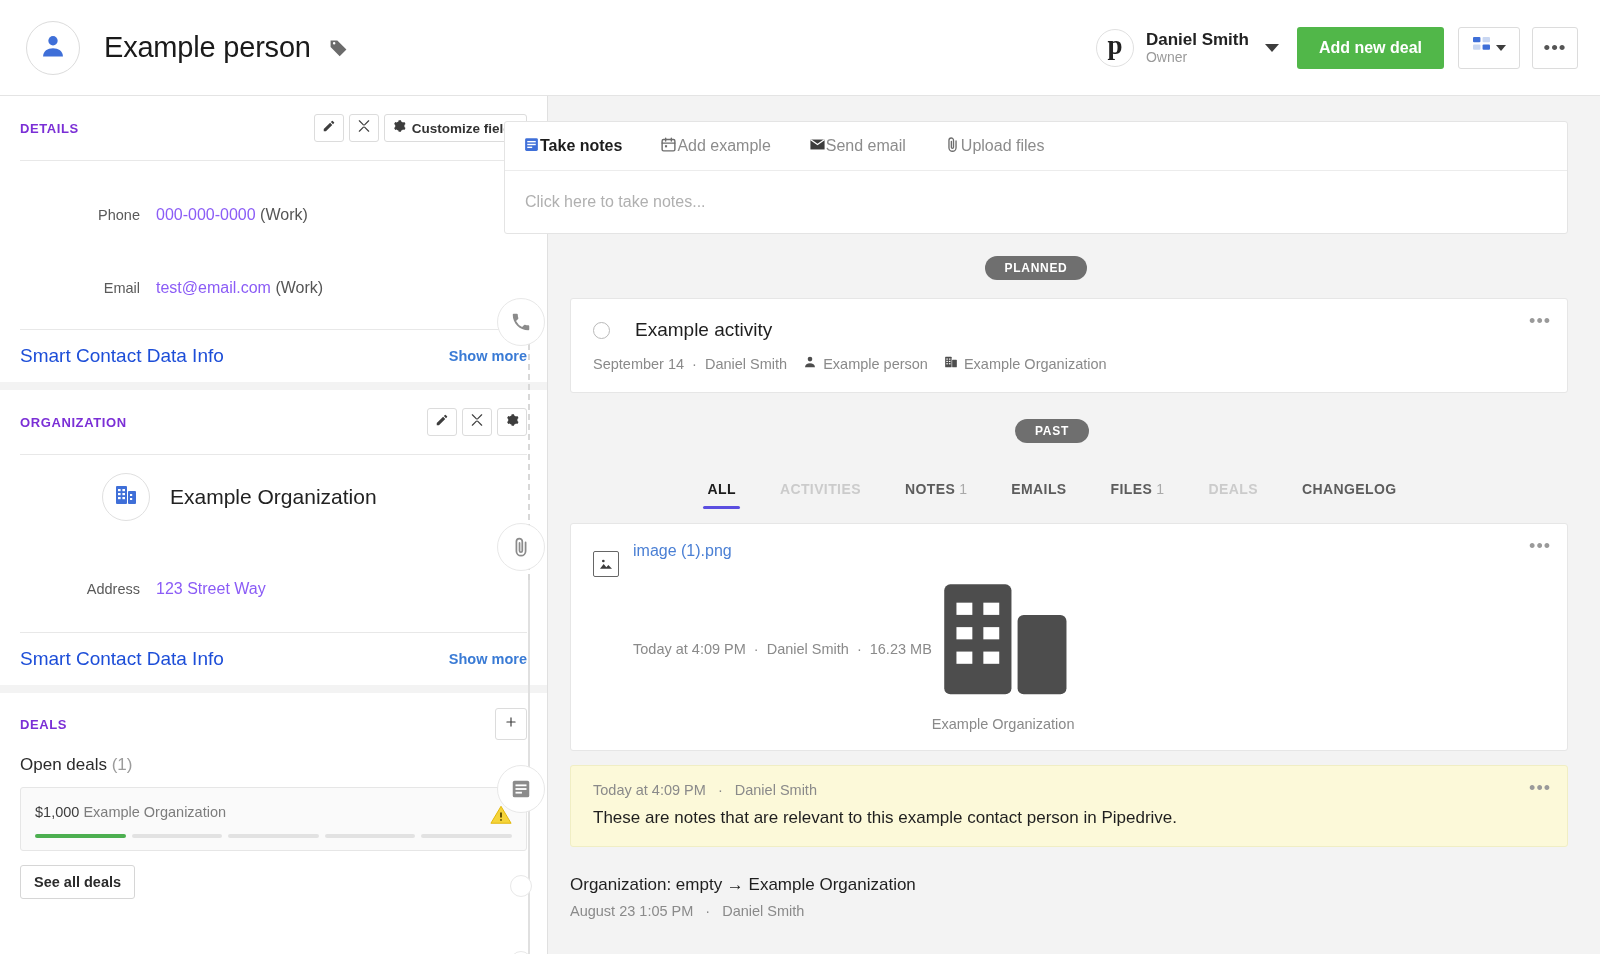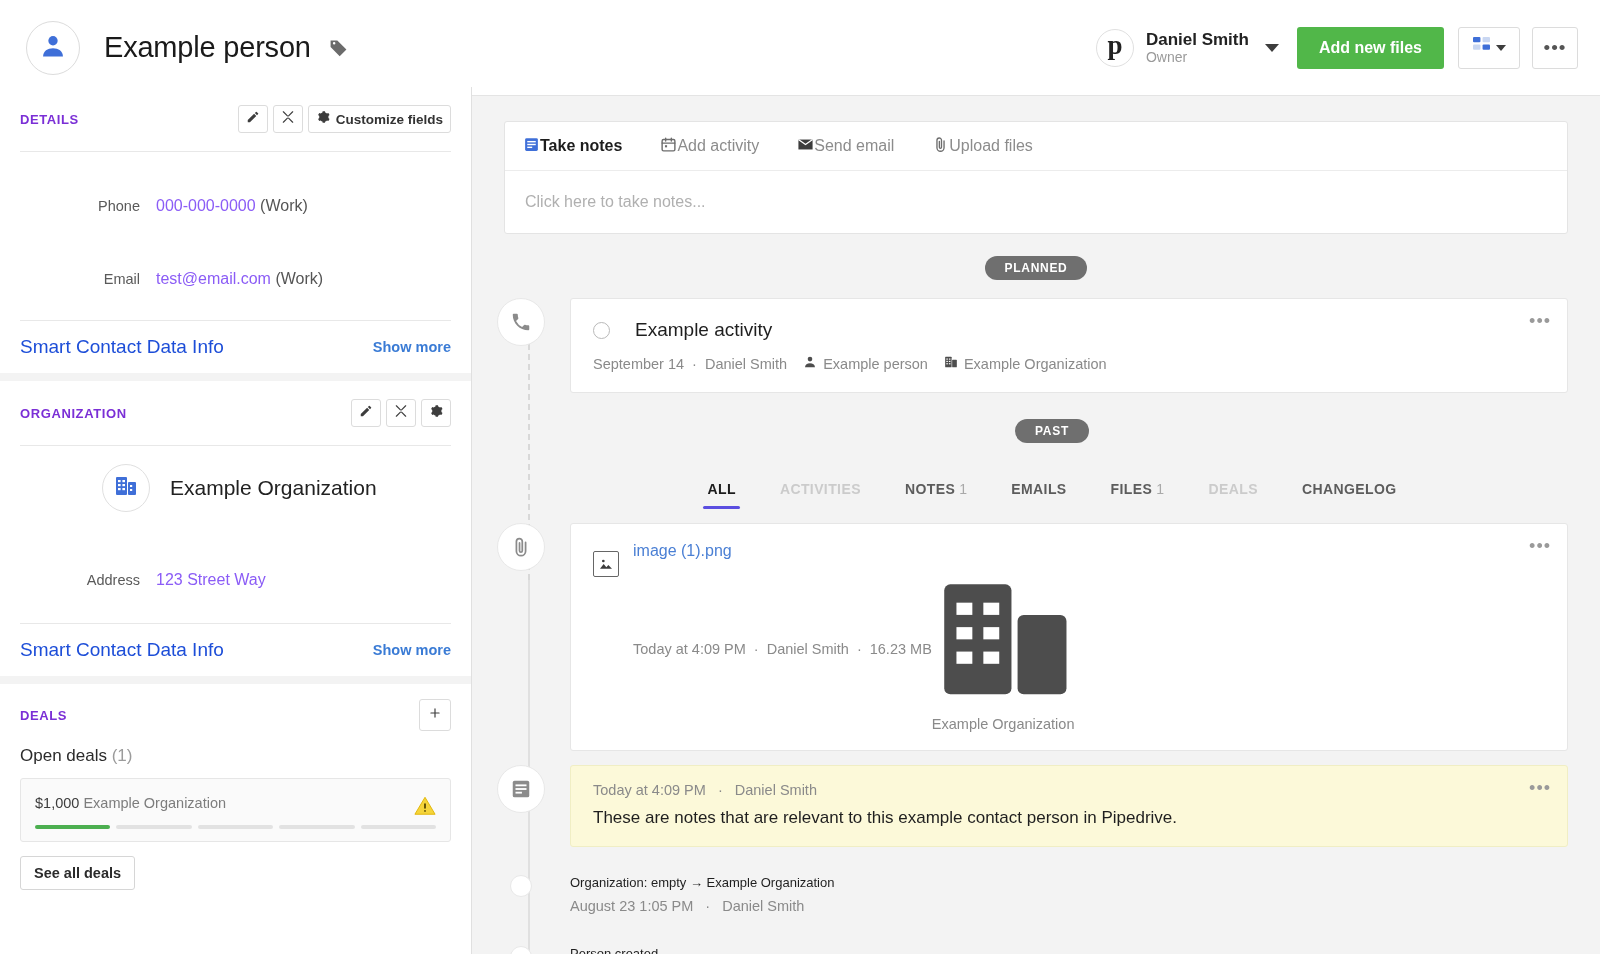--- a/index.html
+++ b/index.html
@@ -71,21 +71,21 @@
   .btn-dots { width: 46px; margin-left: 12px; }
   .dots-glyph { color: #555; font-size: 19px; line-height: 10px; letter-spacing: 1px; }
   .caret-sm {
     width: 0; height: 0;
     border-left: 5px solid transparent; border-right: 5px solid transparent;
     border-top: 6px solid #3d3d3d;
   }
 
   
   .sidebar {
-    position: absolute; left: 0; top: 87px; width: 472px; bottom: 0;
+    position: absolute; left: 0; top: 96px; width: 548px; bottom: 0;
     background: #fff;
     border-right: 1px solid #e0e0e0;
     overflow: hidden;
   }
   .panel { padding: 0 20px; }
   .panel + .panel { border-top: 8px solid #f3f3f3; }
   .panel-head {
     display: flex; align-items: center; height: 64px;
   }
   .panel-title {
@@ -245,21 +245,21 @@
     margin-top: 9px;
   }
   .file-thumb svg { width: 16px; height: 16px; }
   .file-name { font-size: 16px; color: #4a7fd4; cursor: pointer; }
   .file-meta { font-size: 14.5px; color: #8a8a8a; margin-top: 6px; display: flex; align-items: center; }
 
   .note-head { font-size: 14.5px; color: #8a8a8a; padding: 16px 22px 0 22px; }
   .note-body { font-size: 17px; color: #1f1f1f; padding: 10px 22px 18px 22px; }
 
   .change-row { margin-left: 66px; padding: 0 32px 0 0; }
-  .change-title { font-size: 13px; color: #1f1f1f; }
+  .change-title { font-size: 17px; color: #1f1f1f; }
   .change-meta { font-size: 14.5px; color: #8a8a8a; margin-top: 8px; }
 </style>
 </head>
 <body>
 
 <div class="topbar">
   <div class="person-avatar">
     <span>
       <svg viewBox="0 0 24 24" fill="#3f6fd8">
           <circle cx="12" cy="7.5" r="4"></circle>
@@ -274,21 +274,21 @@
       </svg>
   </div>
 
   <div class="topbar-right">
     <div class="pd-logo">p</div>
     <div class="owner-block">
       <div class="owner-name">Daniel Smith</div>
       <div class="owner-role">Owner</div>
     </div>
     <div class="caret-dn"></div>
-    <button class="btn-green">Add new files</button>
+    <button class="btn-green">Add new deal</button>
     <div class="btn-square btn-grid">
       <span>
         <svg width="17" height="17" viewBox="0 0 16 16">
           <rect x="0" y="0" width="7" height="5" rx="1" fill="#3f6fd8"></rect>
           <rect x="9" y="0" width="7" height="5" rx="1" fill="#c9d7f2"></rect>
           <rect x="0" y="7" width="7" height="5" rx="1" fill="#c9d7f2"></rect>
           <rect x="9" y="7" width="7" height="5" rx="1" fill="#3f6fd8"></rect>
         </svg>
       </span>
       <span class="caret-sm"></span>
@@ -483,21 +483,21 @@
         <span class="lbl">Take notes</span>
       </div>
       <div class="ctab">
         <span>
           <svg viewBox="0 0 24 24" fill="none" stroke="#6d6d6d" stroke-width="2">
               <rect x="3" y="5" width="18" height="16" rx="2"></rect>
               <path d="M3 10h18M8 3v4M16 3v4" stroke-linecap="round"></path>
               <rect x="7" y="13" width="3" height="3" fill="#6d6d6d" stroke="none"></rect>
             </svg>
         </span>
-        <span class="lbl">Add activity</span>
+        <span class="lbl">Add example</span>
       </div>
       <div class="ctab">
         <span>
           <svg viewBox="0 0 24 24" fill="#3d3d3d">
               <path d="M2 5h20v14H2z"></path>
               <path d="M2 5l10 7 10-7" fill="none" stroke="#fff" stroke-width="1.8"></path>
             </svg>
         </span>
         <span class="lbl">Send email</span>
       </div>

